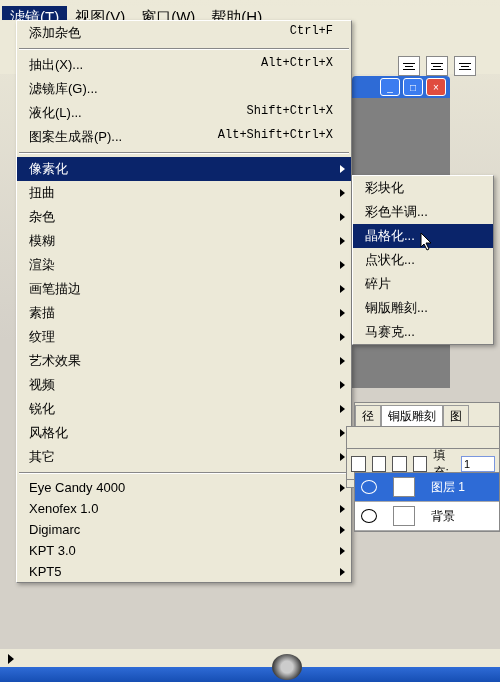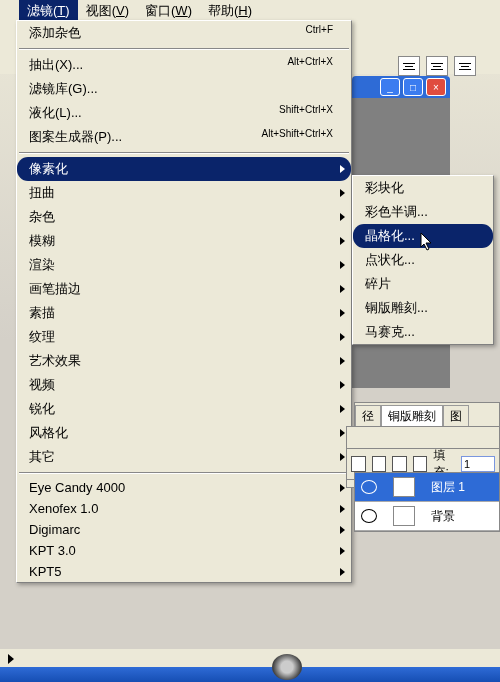--- a/index.html
+++ b/index.html
@@ -16,26 +16,26 @@
   .bg {
     position: absolute;
     top: 0; left: 0;
     width: 500px;
     height: 682px;
     background: linear-gradient(to bottom, #ece9d8 0%, #d4d0c8 50%);
   }
   
   .menubar {
     position: absolute;
-    top: 0; left: 0; right: 0;
+    top: 6px; left: 0; right: 0;
     height: 20px;
     background: #ece9d8;
     display: flex;
-    font-size: 13px;
-    padding-left: 19px;
+    font-size: 15px;
+    padding-left: 2px;
   }
   .menubar-item {
     padding: 2px 8px;
     cursor: default;
   }
   .menubar-item.sel {
     background: #0a246a;
     color: #fff;
   }
   .underline { text-decoration: underline; }
@@ -119,25 +119,24 @@
     display: flex;
     justify-content: space-between;
     align-items: flex-start;
     padding: 3px 18px 3px 12px;
     position: relative;
     white-space: nowrap;
   }
   .menu-item.hl {
     background: #0a246a;
     color: #fff;
-    border-radius: 11px;
   }
   .menu-item .shortcut {
-    font-family: Liberation Sans, sans-serif;
-    font-size: 10px;
+    font-family: Liberation Mono, monospace;
+    font-size: 12px;
     margin-left: 20px;
   }
   .menu-item .arrow {
     position: absolute;
     right: 6px;
     top: 50%;
     transform: translateY(-50%);
     width: 0; height: 0;
     border-left: 5px solid #000;
     border-top: 4px solid transparent;

